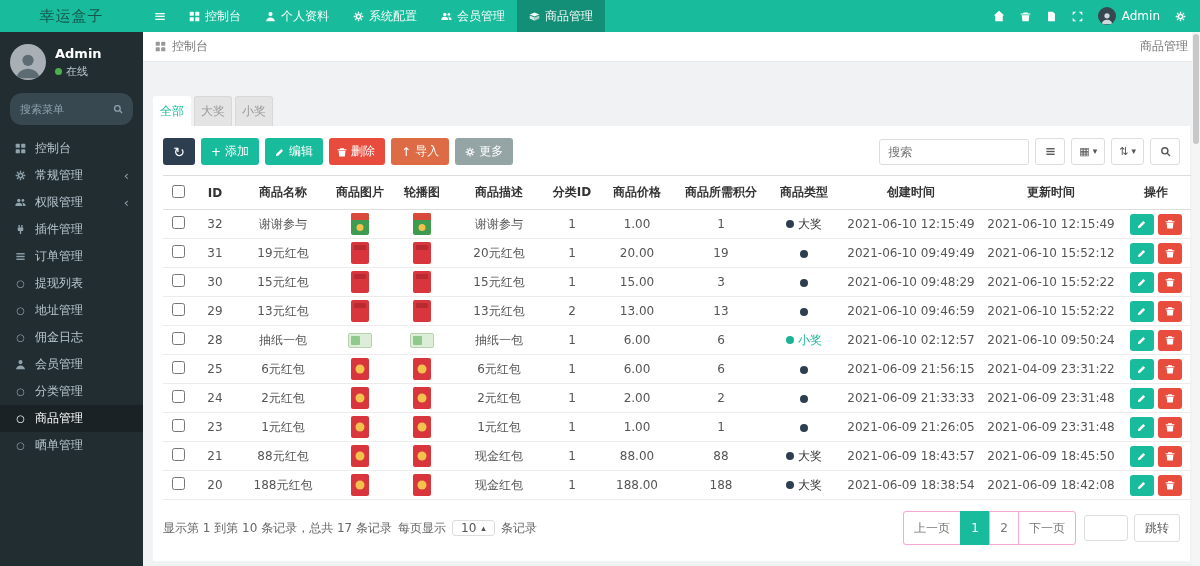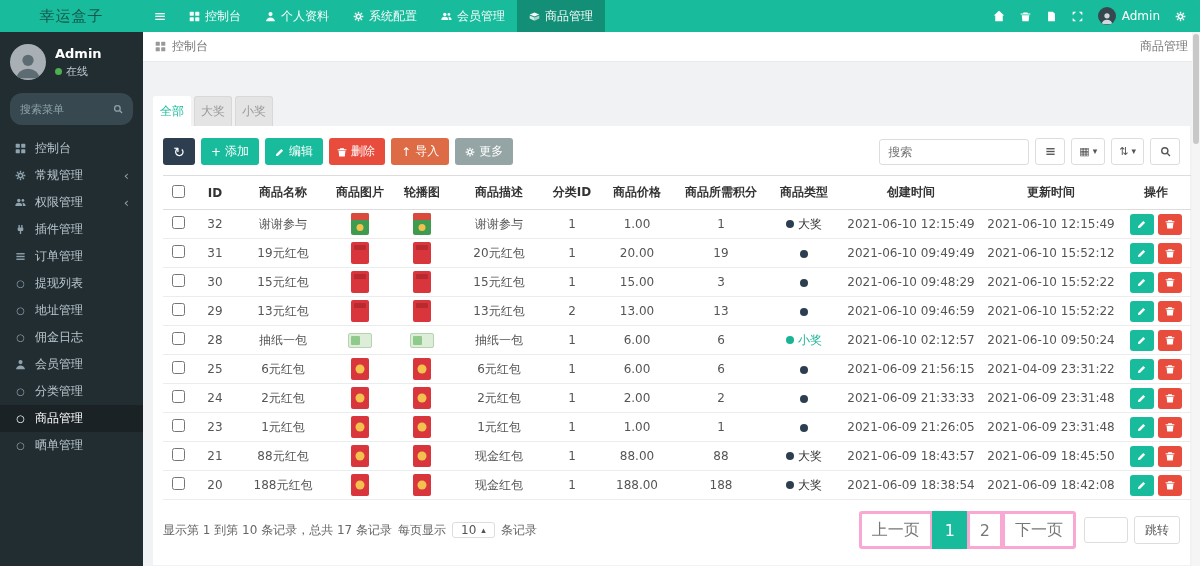--- a/index.html
+++ b/index.html
@@ -85,21 +85,21 @@
 
   .act { width:24px; height:21px; border:none; border-radius:3px; color:#fff; margin:0 2px; cursor:pointer; display:inline-flex; align-items:center; justify-content:center; vertical-align:middle; }
   .act.edit { background:#18bc9c; }
   .act.del { background:#e74c3c; }
 
   .table-footer { display:flex; align-items:center; padding:11px 0 10px; color:#666; }
   .footer-left { display:flex; align-items:center; gap:6px; }
   .per-page { border:1px solid #ddd; border-radius:3px; background:#fff; padding:0 8px; display:inline-flex; align-items:center; gap:5px; color:#555; cursor:pointer; }
   .caret { font-size:9px; line-height:1; }
   .pagination { margin-left:auto; display:flex; align-items:center; }
-  .page-btn { min-width:30px; height:28px; padding:16px 10px; background:#fff; border:3px solid #f9a8d4; margin-left:-1px; display:inline-flex; align-items:center; justify-content:center; color:#777; cursor:pointer; font-size:16px; }
+  .page-btn { min-width:30px; height:28px; padding:16px 10px; background:#fff; border:1px solid #f9a8d4; margin-left:-1px; display:inline-flex; align-items:center; justify-content:center; color:#777; cursor:pointer; font-size:12px; }
   .page-btn.first { border-radius:3px 0 0 3px; margin-left:0; }
   .page-btn.last { border-radius:0 3px 3px 0; }
   .page-btn.active { background:#18bc9c; border-color:#18bc9c; color:#fff; }
   .jump-input { width:44px; height:26px; border:1px solid #ddd; border-radius:3px; margin-left:8px; outline:none; padding:0 4px; font-family:inherit; }
   .jump-btn { height:28px; padding:0 10px; background:#fff; border:1px solid #ddd; border-radius:3px; margin-left:6px; color:#555; cursor:pointer; font-size:12px; font-family:inherit; }
 
   .scrollbar { position:absolute; right:0; top:0; bottom:0; width:8px; background:#f5f5f5; }
   .scroll-thumb { position:absolute; top:2px; left:1px; width:6px; height:110px; background:#c8c8c8; border-radius:3px; }
 </style>
 </head>

